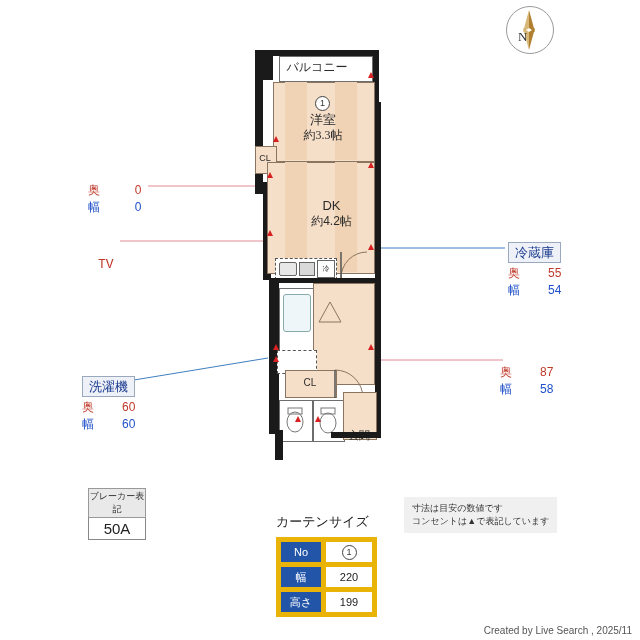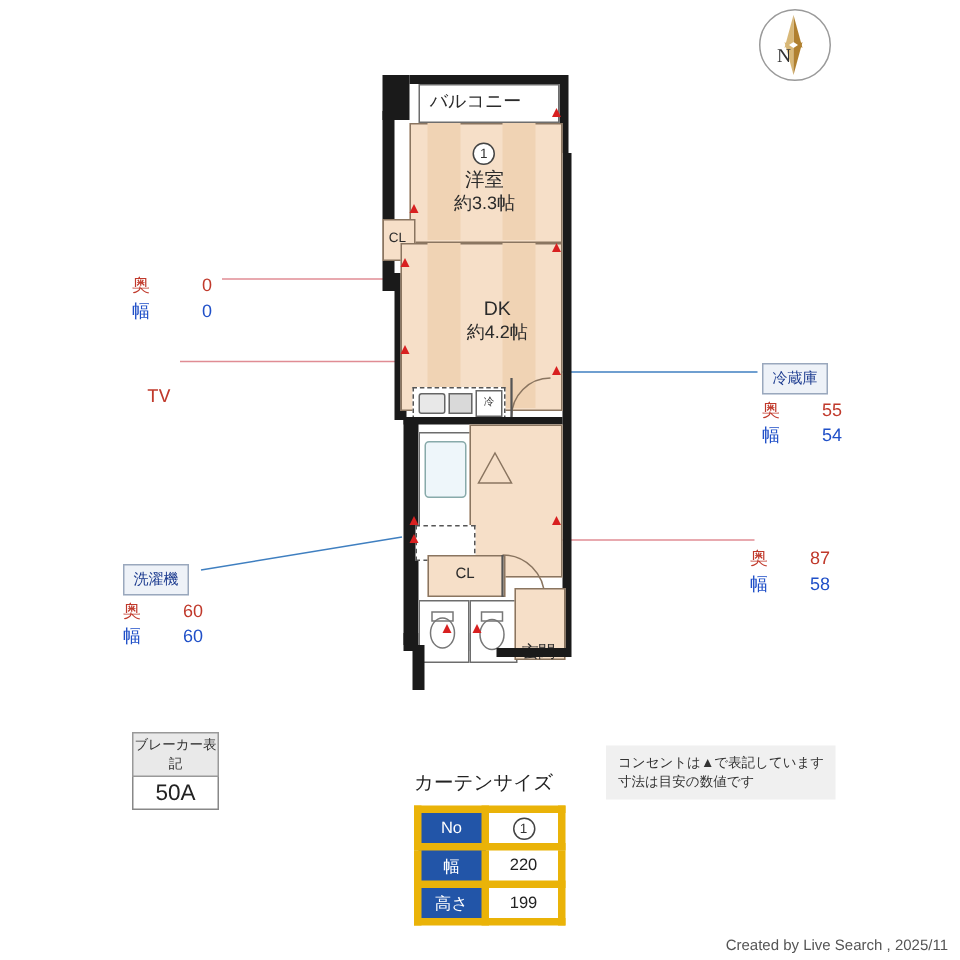--- a/index.html
+++ b/index.html
@@ -34,21 +34,21 @@
     border-radius:50%;font-size:9px;line-height:12px;text-align:center;
     color:#333;background:#fff;
   }
 
   
   .callout{position:absolute;font-size:12px;line-height:17px;white-space:nowrap;margin-top:24px;}
   .callout .k1{color:#c0392b;}
   .callout .k2{color:#2050c8;}
   .callout .lbl{
     background:#eef2f8;border:1px solid #9aa8bd;color:#1b3a8f;
-    font-size:10px;padding:1px 6px;display:inline-block;margin-bottom:2px;
+    font-size:13px;padding:1px 6px;display:inline-block;margin-bottom:2px;
   }
   .row{display:block;}
   .row .key{display:inline-block;width:22px;}
   .row .val{display:inline-block;width:28px;text-align:right;}
 
   svg.lead{position:absolute;left:0;top:0;width:640px;height:640px;pointer-events:none;}
 
   
   #breaker{left:88px;top:488px;width:58px;text-align:center;}
   #breaker .cap{
@@ -114,21 +114,21 @@
 
   <div class="room" style="left:24px;top:6px;width:92px;height:24px;background:#ffffff;border:1px solid #6d6d6d;"></div>
   <div class="rm-label" style="left:24px;top:10px;width:76px;">バルコニー</div>
 
   <div class="room" style="left:18px;top:32px;width:100px;height:78px;background:#f6dfc8;border:1px solid #8a7560;"></div>
   <div class="room" style="left:30px;top:32px;width:22px;height:78px;background:#f0d3b4;"></div>
   <div class="room" style="left:80px;top:32px;width:22px;height:78px;background:#f0d3b4;"></div>
   <div class="abs" style="left:60px;top:42px;">
     <span class="circ-num">1</span>
   </div>
-  <div class="rm-label" style="left:18px;top:62px;width:100px;">
+  <div class="rm-label" style="left:18px;top:62px;width:100px;font-family:Liberation Serif, serif;">
     <span class="big">洋室</span><br>
     <span>約3.3帖</span>
   </div>
 
   <div class="room" style="left:0;top:96px;width:20px;height:26px;background:#f6dfc8;border:1px solid #8a7560;"></div>
   <div class="rm-label" style="left:0;top:101px;width:20px;font-size:9px;">CL</div>
 
   <div class="room" style="left:12px;top:112px;width:106px;height:110px;background:#f6dfc8;border:1px solid #8a7560;"></div>
   <div class="room" style="left:30px;top:112px;width:22px;height:110px;background:#f0d3b4;"></div>
   <div class="room" style="left:80px;top:112px;width:22px;height:110px;background:#f0d3b4;"></div>
@@ -265,17 +265,17 @@
     </tr>
     <tr>
       <td class="h">高さ</td>
       <td class="v">199</td>
     </tr>
   </tbody>
     </table>
 </div>
 
 <div class="abs" id="note">
+  <div>寸法は目安の数値です</div>
   <div>コンセントは▲で表記しています</div>
-  <div>寸法は目安の数値です</div>
 </div>
 
 <div class="abs" id="credit">Created by Live Search , 2025/11</div>
 
 </body></html>

